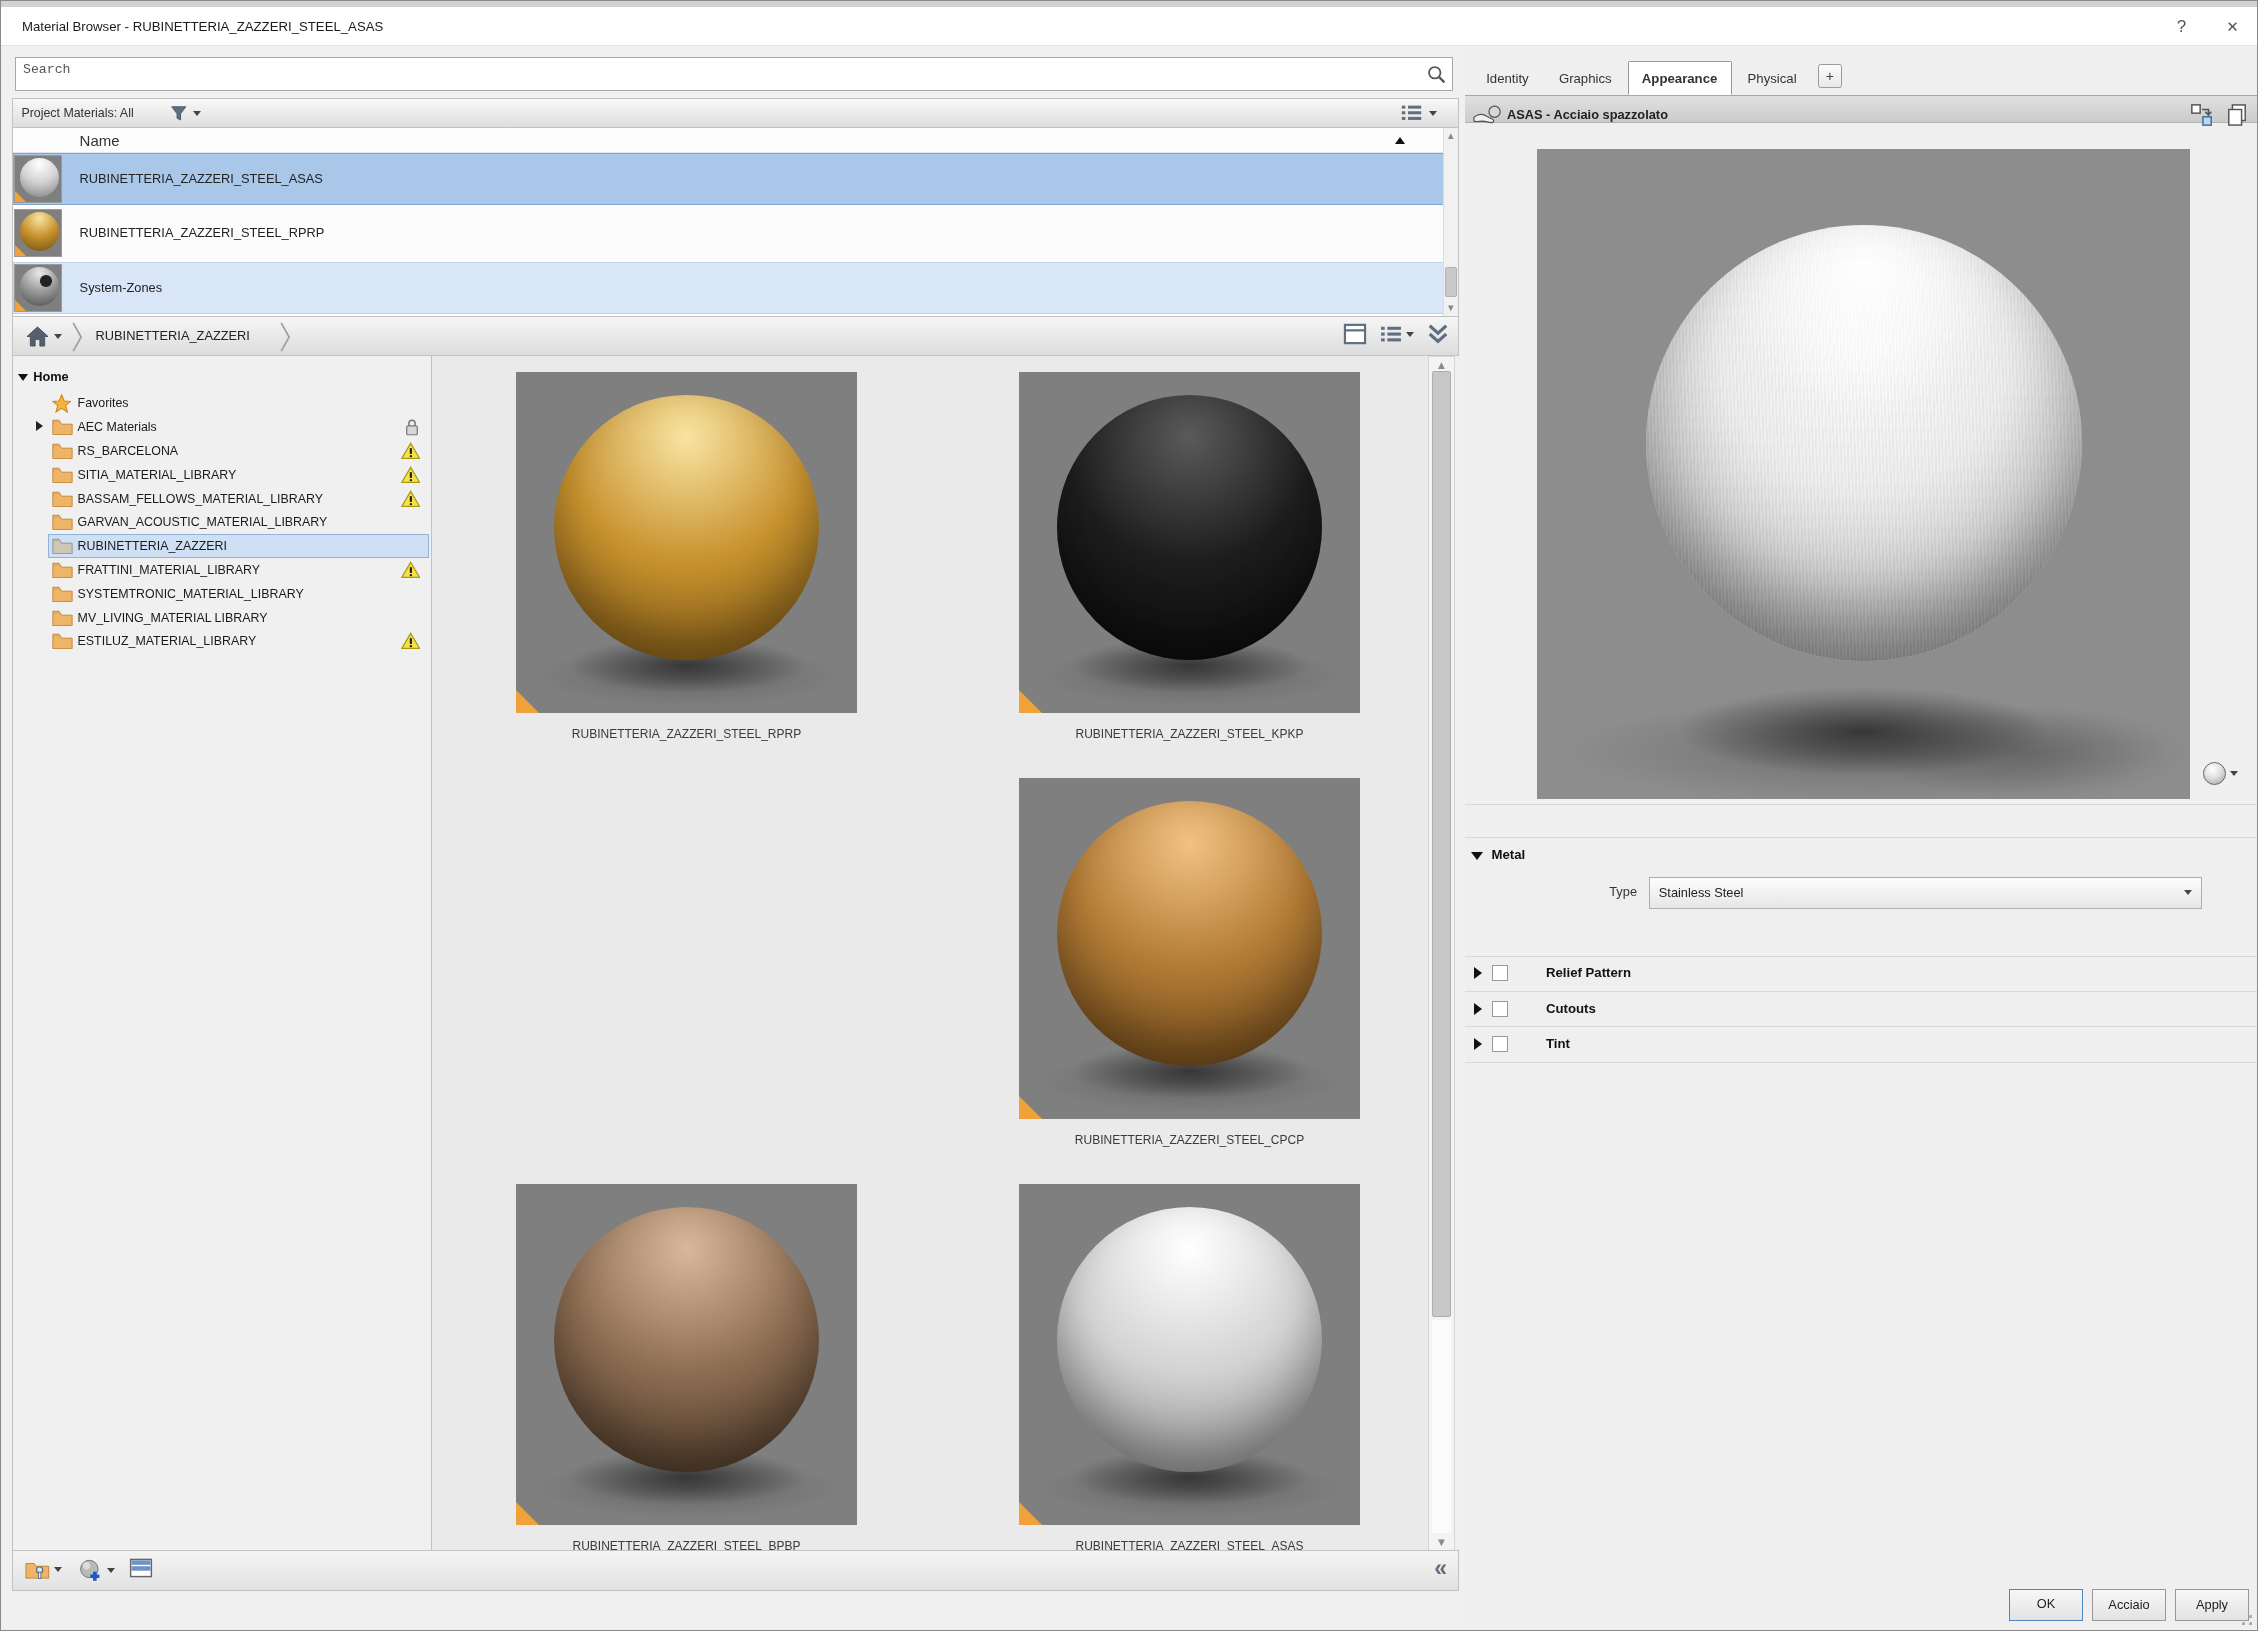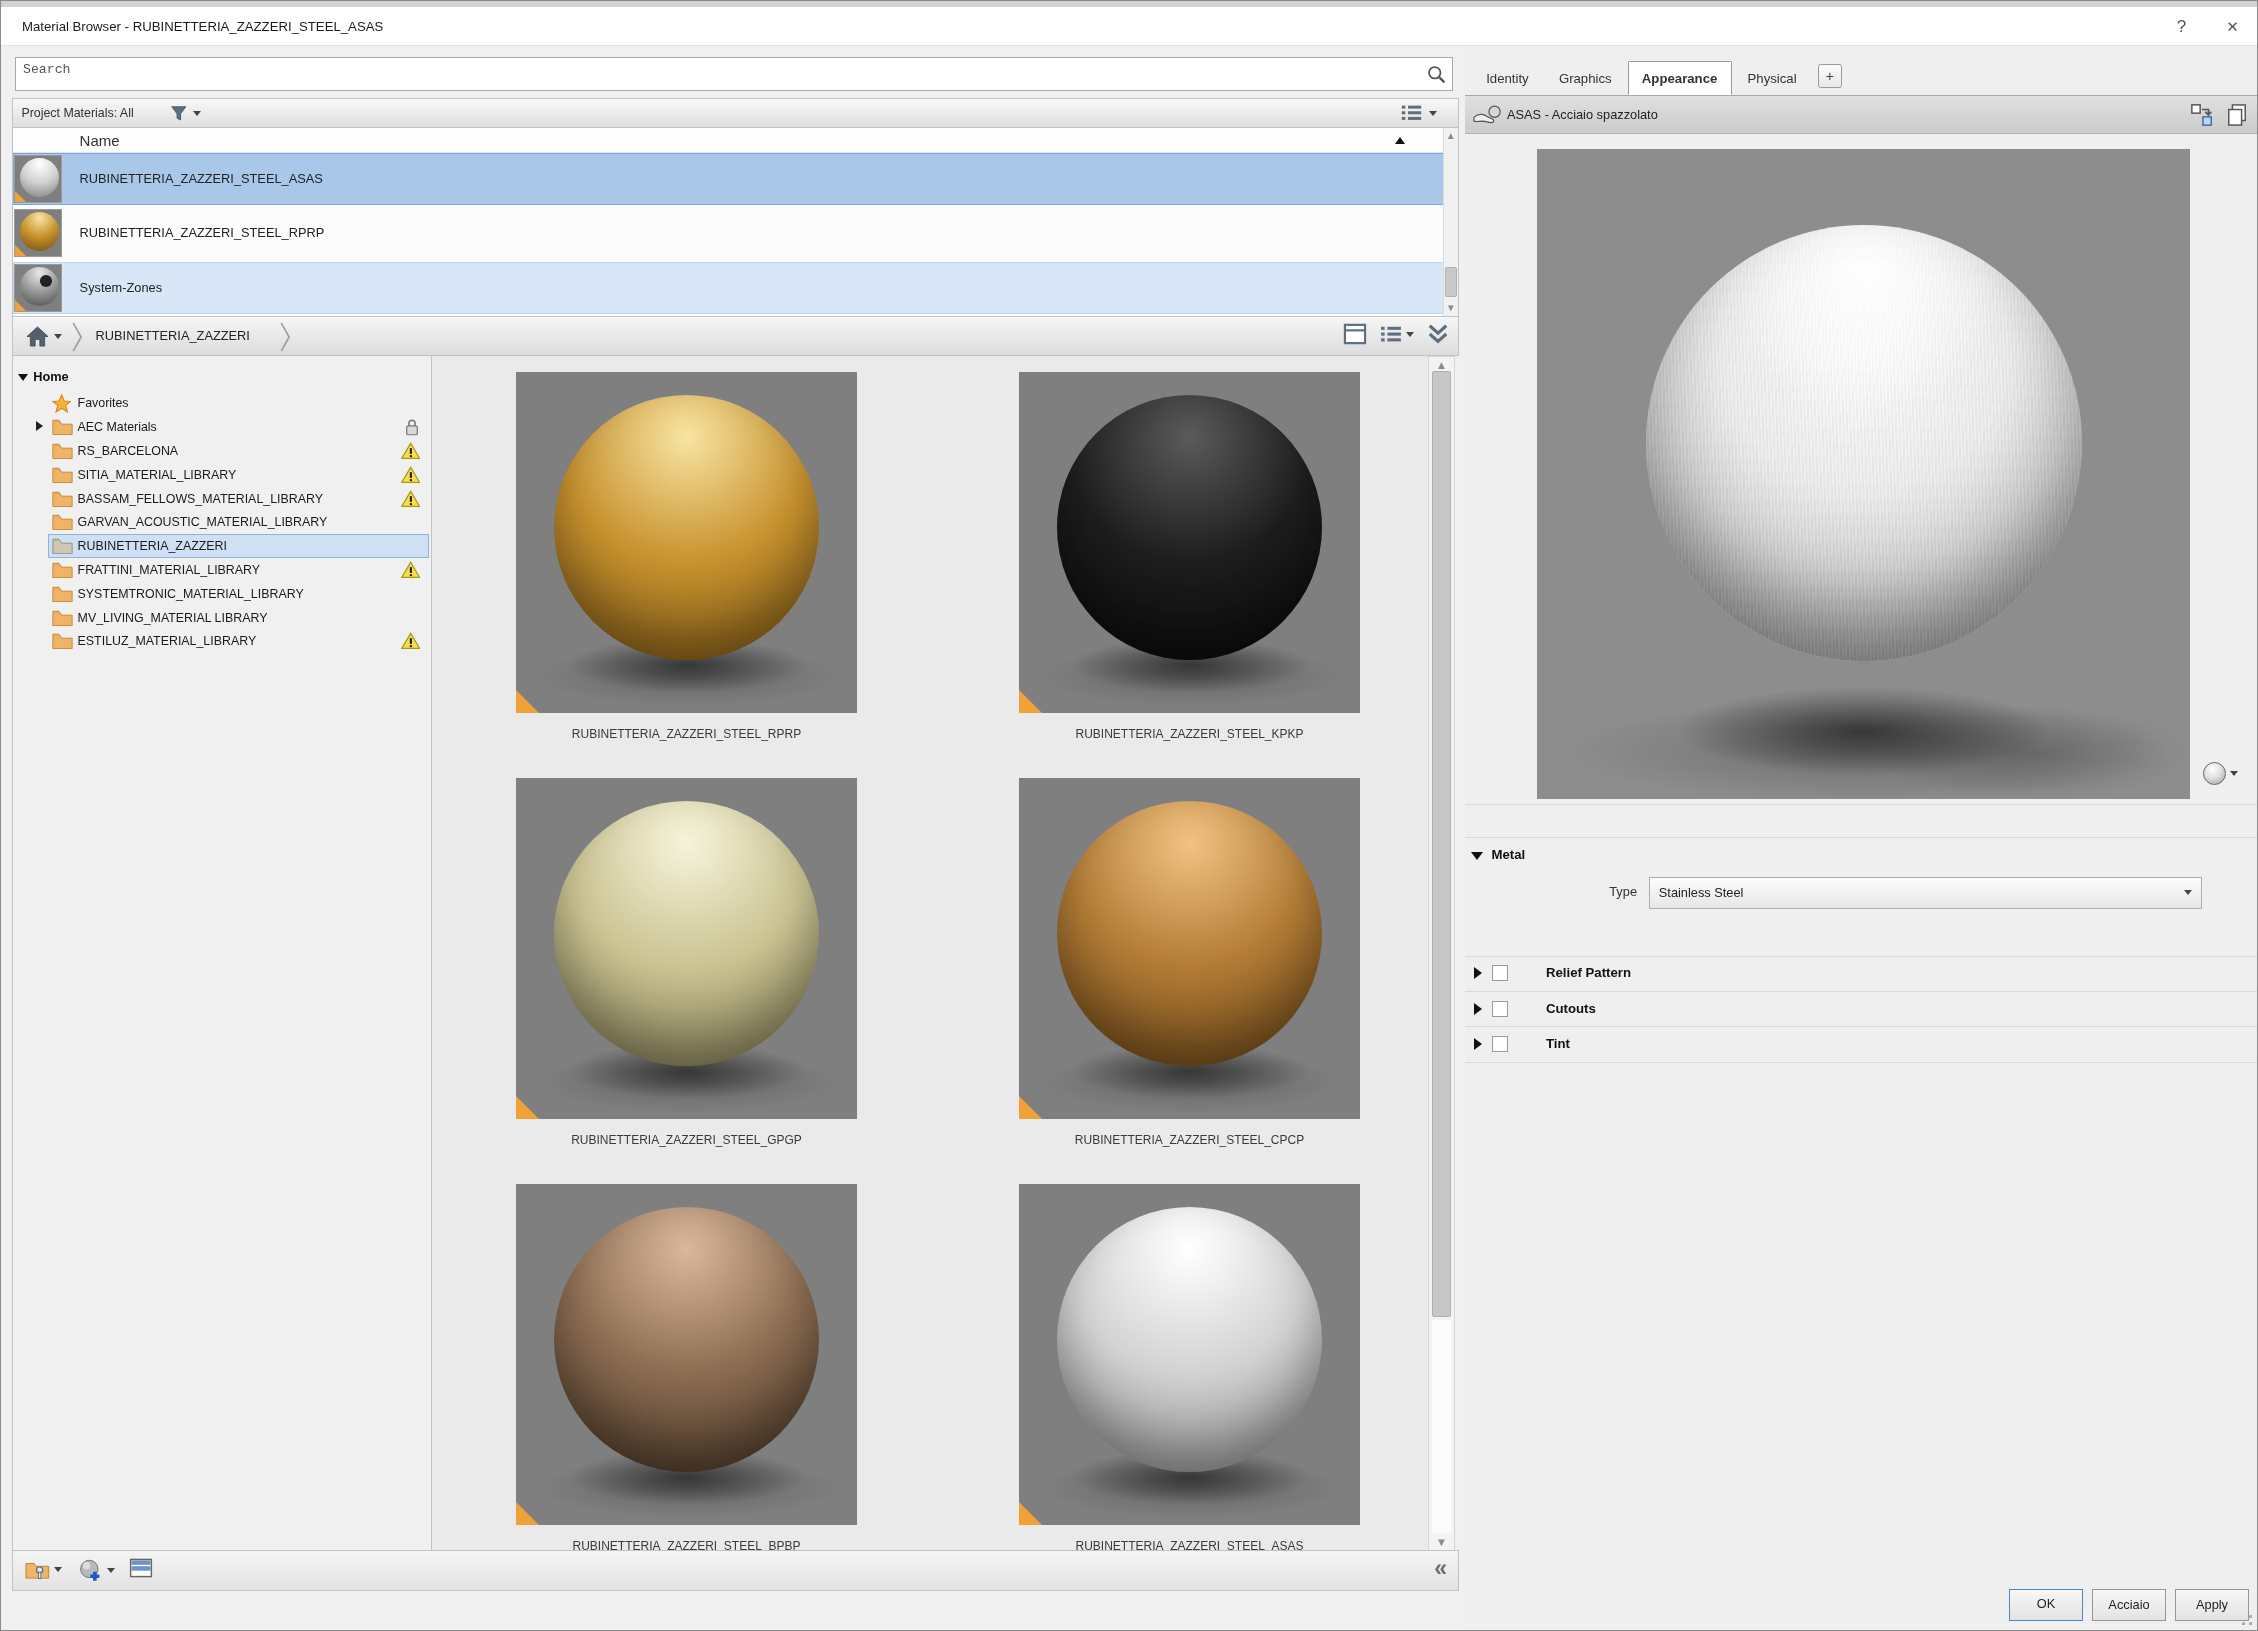--- a/index.html
+++ b/index.html
@@ -120,22 +120,22 @@
             radial-gradient(circle at 2.6px 9.7px, #aaa 1.4px, transparent 1.8px); }
 
   
   .rpanel { left:1464px; top:46px; width:794px; height:1585px; background:#efefef; }
   .tabs { position:absolute; left:7px; top:14px; display:flex; align-items:center; gap:1.8px; }
   .tab { height:34px; line-height:34px; padding:0 13.2px; font-size:13.2px; color:#333; border:0.9px solid transparent; }
   .tab.active { background:#fff; border:0.9px solid #9a9a9a; border-bottom:0.9px solid #fff; font-weight:bold;
                 border-radius:1.8px 1.8px 0 0; position:relative; z-index:2; }
   .addtab { width:24px; height:24px; margin:0 0 4.4px 5.3px; border:0.9px solid #9a9a9a; border-radius:2.6px;
             background:linear-gradient(#fcfcfc,#e8e8e8); text-align:center; line-height:22px; font-size:14px; color:#444; }
-  .asset-hdr { position:absolute; left:0; top:48px; width:794px; height:39px; background:linear-gradient(#e0e0e0,#cbcbcb);
-               border-top:0.9px solid #a8a8a8; border-bottom:0.9px solid #b2b2b2; }
+  .asset-hdr { position:absolute; left:0; top:48px; width:794px; height:28px; background:linear-gradient(#e0e0e0,#cbcbcb);
+               border-top:0.9px solid #a8a8a8; border-bottom:0.9px solid #b2b2b2;font-weight:bold; }
   .asset-hdr .nm { position:absolute; left:42px; top:0; line-height:37px; font-size:12.8px; color:#222; }
   .asset-ic { position:absolute; left:7px; top:8px; }
   .hdr-right { position:absolute; right:10.6px; top:7px; display:flex; gap:12.4px; }
 
   .preview { position:absolute; left:72px; top:102px; width:653px; height:650px; background:#8d8d8d; overflow:hidden; }
   .pv-sphere { position:absolute; left:109px; top:76px; width:436px; height:436px; border-radius:50%;
     background:
       radial-gradient(circle at 50% 10%, rgba(255,255,255,.95) 0%, rgba(255,255,255,0) 32%),
       repeating-linear-gradient(88deg, rgba(255,255,255,.07) 0 1.8px, rgba(0,0,0,.03) 1.8px 3.5px),
       radial-gradient(circle at 50% 28%, #fbfbfb 0%, #ececec 38%, #d2d2d2 58%, #adadad 78%, #8f8f8f 97%);
@@ -442,29 +442,20 @@
   </div>
   <div class="card" style="left:587px; top:16px">
     <div class="thumb">
         <div class="shadow2"></div>
         <div class="shadow"></div>
       <div class="sphere" style="background: radial-gradient(circle at 50% 16%, rgb(90, 90, 90) 0%, rgb(29, 29, 29) 48%, rgb(6, 6, 6) 100%);"></div>
         <div class="corner"></div>
       </div>
     <div class="card-label">RUBINETTERIA_ZAZZERI_STEEL_KPKP</div>
   </div>
-  <div class="card" style="left:84px; top:422px">
-    <div class="thumb">
-        <div class="shadow2"></div>
-        <div class="shadow"></div>
-      <div class="sphere" style="background: radial-gradient(circle at 50% 16%, rgb(246, 243, 218) 0%, rgb(203, 195, 146) 48%, rgb(111, 106, 72) 100%);"></div>
-        <div class="corner"></div>
-      </div>
-    <div class="card-label">RUBINETTERIA_ZAZZERI_STEEL_GPGP</div>
-  </div>
   <div class="card" style="left:587px; top:422px">
     <div class="thumb">
         <div class="shadow2"></div>
         <div class="shadow"></div>
       <div class="sphere" style="background: radial-gradient(circle at 50% 16%, rgb(242, 194, 130) 0%, rgb(178, 123, 53) 48%, rgb(94, 61, 20) 100%);"></div>
         <div class="corner"></div>
       </div>
     <div class="card-label">RUBINETTERIA_ZAZZERI_STEEL_CPCP</div>
   </div>
   <div class="card" style="left:84px; top:828px">

